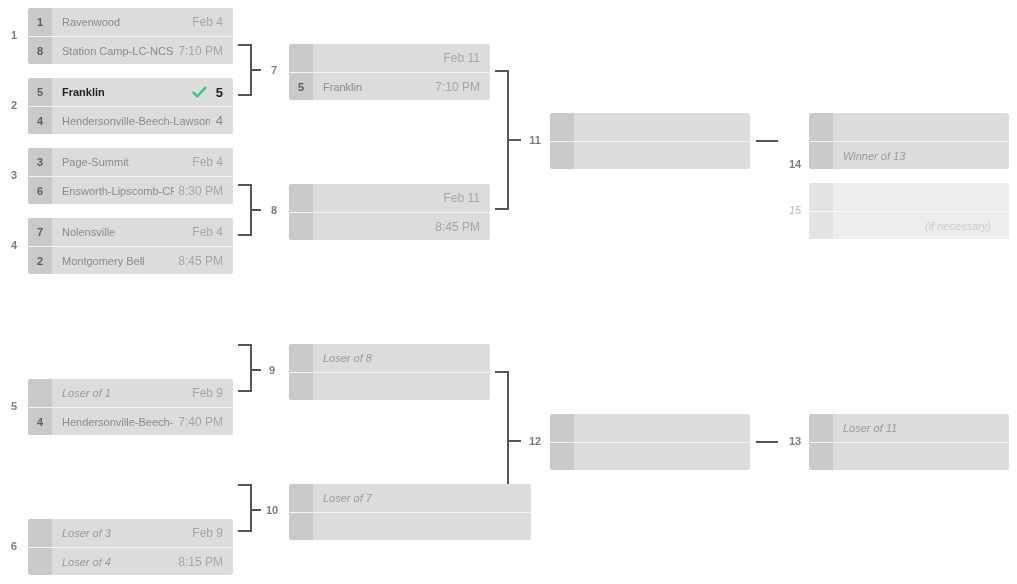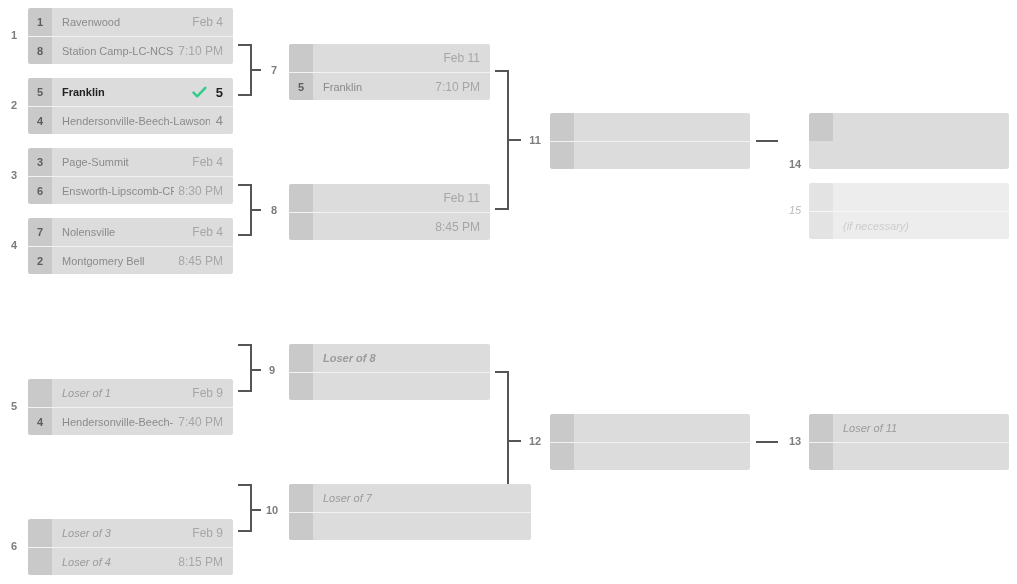--- a/index.html
+++ b/index.html
@@ -265,21 +265,21 @@
       <div class="team"></div>
       <div class="meta">Feb 11</div>
     </div>
     <div class="row">
       <div class="seed empty"></div>
       <div class="team"></div>
       <div class="meta">8:45 PM</div>
     </div>
   </div>
 
-  <div class="match" style="left:289px; top:344px; width:201px; height:56px;font-weight:bold;">
+  <div class="match" style="left:289px; top:344px; width:201px; height:56px;">
     <div class="row">
       <div class="seed empty"></div>
       <div class="team placeholder">Loser of 8</div>
       <div class="meta"></div>
     </div>
     <div class="row">
       <div class="seed empty"></div>
       <div class="team"></div>
       <div class="meta"></div>
     </div>
@@ -336,23 +336,28 @@
       <div class="meta"></div>
     </div>
   </div>
 
   <div class="match" style="left:809px; top:113px; width:200px; height:56px;">
     <div class="row">
       <div class="seed empty"></div>
       <div class="team"></div>
       <div class="meta"></div>
     </div>
-  </div>
-
-  <div class="match faded" style="left:809px; top:183px; width:200px; height:56px;">
+    <div class="row">
+      <div class="seed empty"></div>
+      <div class="team placeholder">Winner of 13</div>
+      <div class="meta"></div>
+    </div>
+  </div>
+
+  <div class="match faded" style="left:809px; top:183px; width:200px; height:56px;text-align:right;">
     <div class="row">
       <div class="seed empty"></div>
       <div class="team"></div>
       <div class="meta"></div>
     </div>
     <div class="row">
       <div class="seed empty"></div>
       <div class="team placeholder">(if necessary)</div>
       <div class="meta"></div>
     </div>

